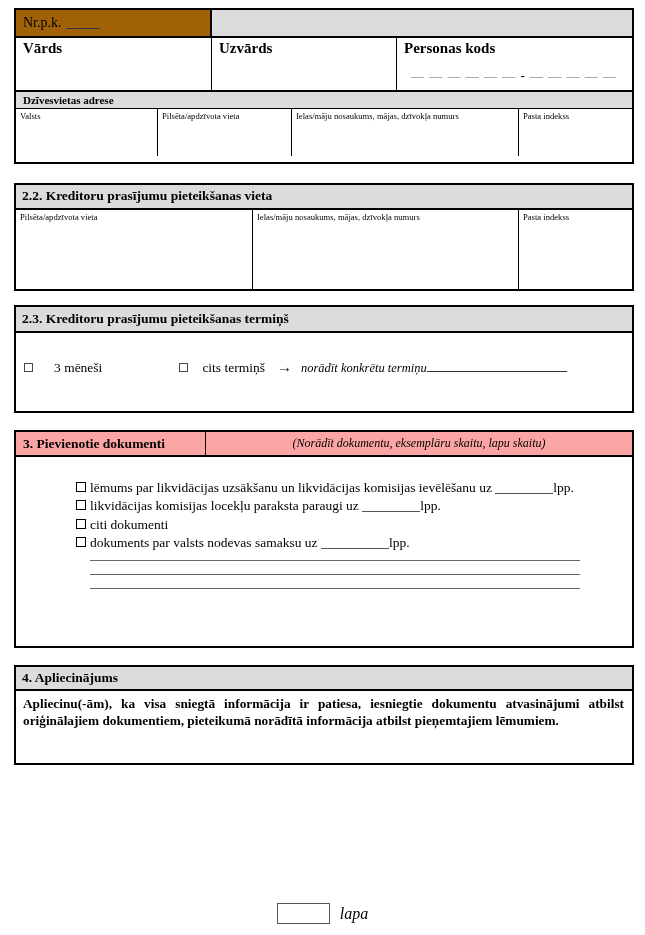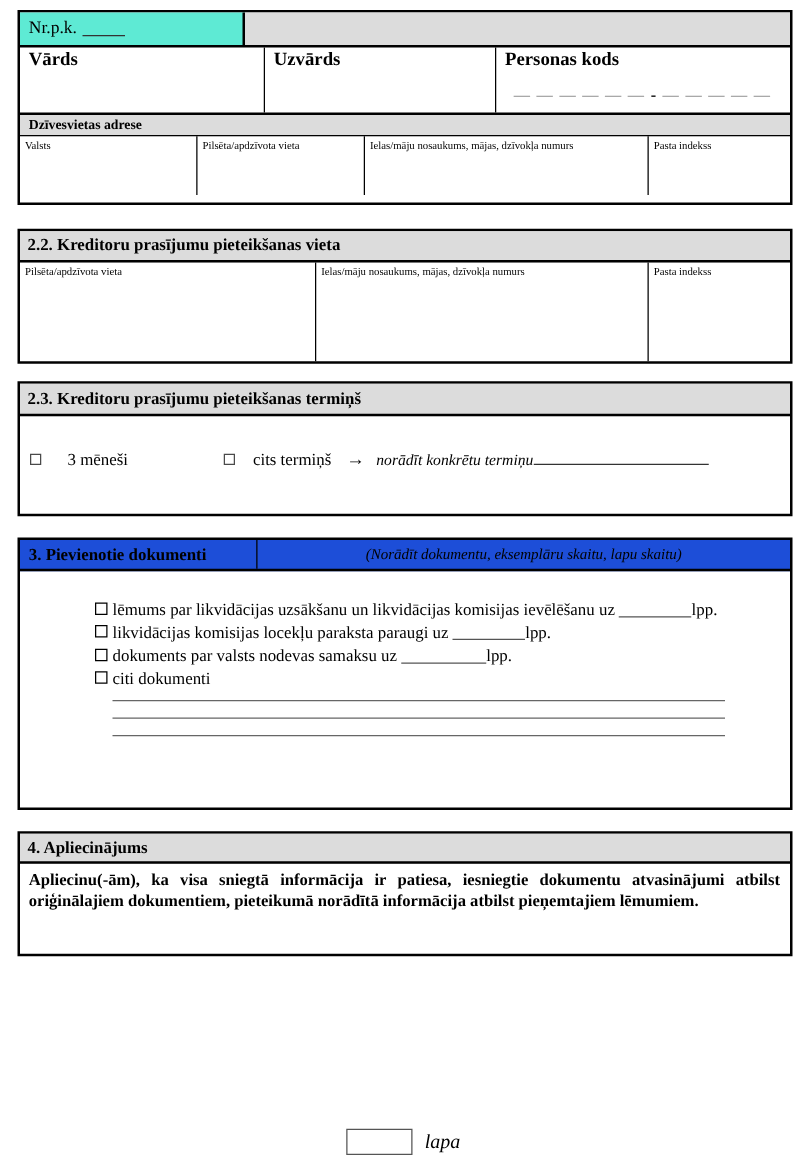--- a/index.html
+++ b/index.html
@@ -43,22 +43,22 @@
   .hdr-title {
     font-weight: bold;
     font-size: 13.5px;
     padding: 2px 6px 3px 6px;
     white-space: nowrap;
   }
 
   
   .nrpk-row { display: flex; height: 26px; }
   .nrpk-left {
-    width: 180px;
-    background: #5eead4;
+    width: 196px;
+    background: #a16207;
     border-right: 2px solid #000;
     box-sizing: border-box;
     display: flex;
     align-items: center;
     padding-left: 7px;
     font-size: 14px;
   }
   .nrpk-right {
     flex: 1;
     background: #dcdcdc;
@@ -171,21 +171,21 @@
   }
   .blank-inline {
     display: inline-block;
     border-bottom: 1.2px solid #333;
     height: 12px;
     width: 140px;
     margin-left: 0px;
   }
 
   
-  .b3-hdr { display: flex; height: 23px; background: #1d4ed8; border-bottom: 2px solid #000; }
+  .b3-hdr { display: flex; height: 23px; background: #fca5a5; border-bottom: 2px solid #000; }
   .b3-hdr-left {
     width: 190px;
     border-right: 1.6px solid #000;
     box-sizing: border-box;
     display: flex;
     align-items: center;
     padding-left: 7px;
     font-weight: bold;
     font-size: 13.5px;
   }
@@ -364,27 +364,27 @@
       </div>
 
       <div class="doc-item">
         <span class="cbox-thick"></span>
         <span>likvidācijas komisijas locekļu paraksta paraugi uz</span>
         <span class="gap"></span><span>lpp.</span>
       </div>
 
       <div class="doc-item">
         <span class="cbox-thick"></span>
+        <span>citi dokumenti</span>
+      </div>
+
+      <div class="doc-item">
+        <span class="cbox-thick"></span>
         <span>dokuments par valsts nodevas samaksu uz</span>
         <span class="gap gap-wide"></span><span>lpp.</span>
-      </div>
-
-      <div class="doc-item">
-        <span class="cbox-thick"></span>
-        <span>citi dokumenti</span>
       </div>
 
       <div class="blank-rules">
         <div class="rule"></div>
         <div class="rule"></div>
         <div class="rule"></div>
       </div>
     </div>
   </div>
 

